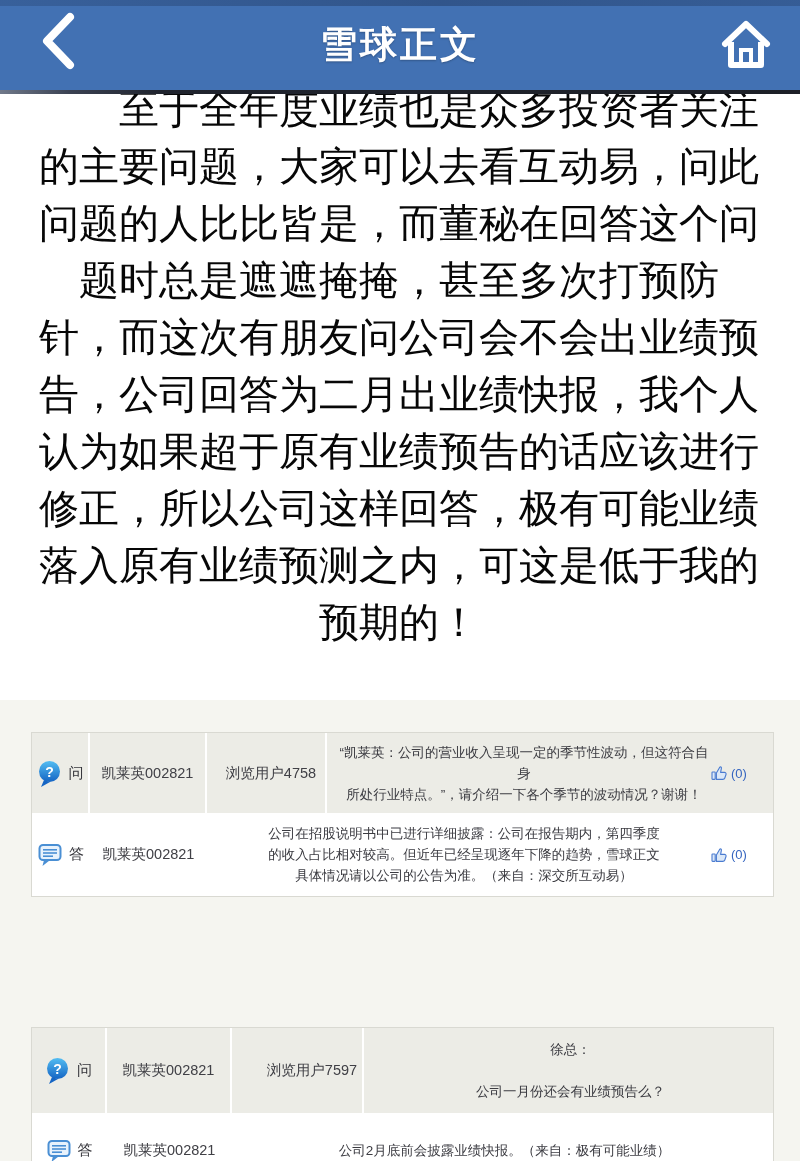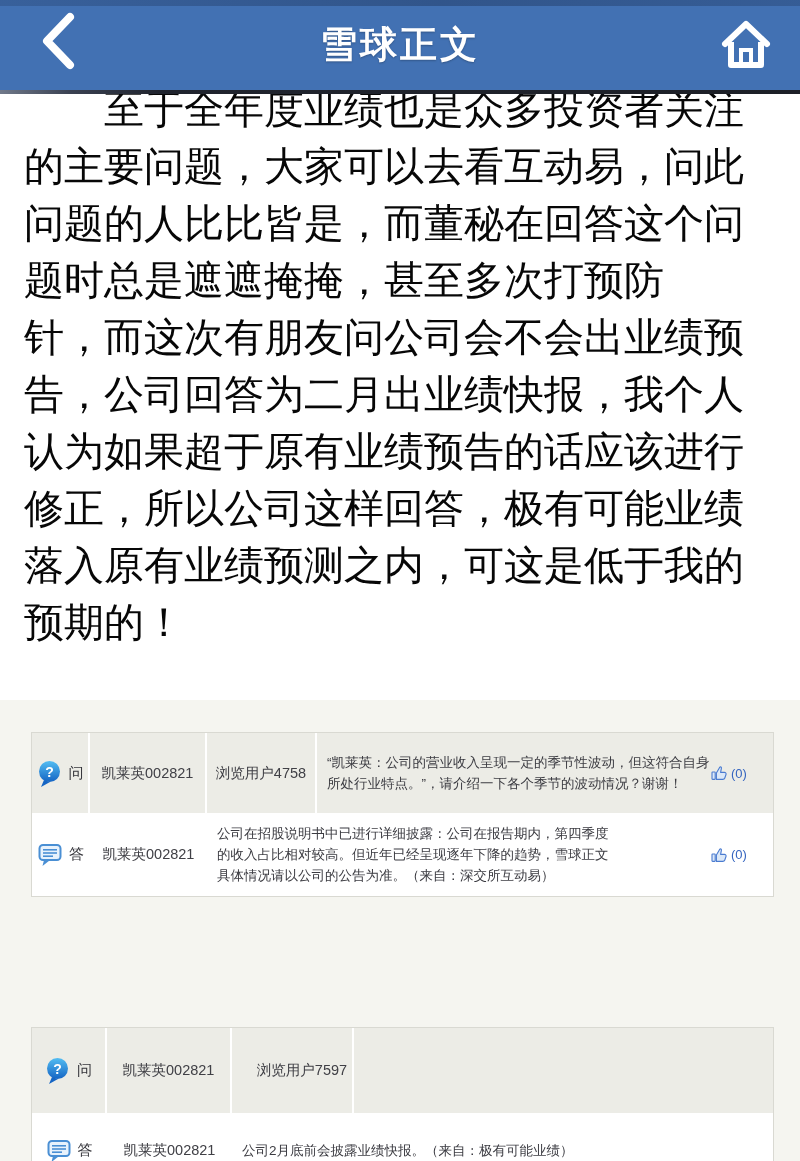--- a/index.html
+++ b/index.html
@@ -1,20 +1,20 @@
 <!DOCTYPE html>
 <html><head>
 <meta charset="utf-8">
 <style>
   * { margin:0; padding:0; box-sizing:border-box; }
   html,body { background:#888; }
   body { font-family:"Liberation Sans","DejaVu Sans",sans-serif; }
   .page{
     position:relative; width:800px; height:1161px; margin:0 auto;
-    background:#ffffff; overflow:hidden;
+    background:#ffffff; overflow:hidden;text-align:center;
   }
 
   
   .app-header{
     position:relative; z-index:3; height:90px; background:#4271b3;
   }
   .header-top-shade{
     position:absolute; top:0; left:0; right:0; height:6px;
     background:linear-gradient(to right, rgba(10,20,45,.18), rgba(10,20,45,.30) 55%, rgba(10,20,45,.22));
   }
@@ -71,21 +71,21 @@
   .t2 .name-cell{ width:125px; }
   .t2 .user-cell{ width:122px;padding-left:20px; }
   .icon-cell{ display:flex; align-items:center; justify-content:center; gap:7px; }
   .type-label{ font-size:15px; color:#35353b; font-weight:500; }
   .name-cell{
     display:flex; flex-direction:row; align-items:center; justify-content:center;
     font-size:14.5px; line-height:23px; color:#404046;
   }
   .user-cell{
     display:flex; align-items:center; justify-content:center;
-    font-size:14.5px; color:#404046;
+    font-size:14.5px; color:#404046;margin-left:10px;
   }
   .content-cell{ flex:1 1 auto; display:flex; align-items:center; padding:5px 6px 5px 10px; }
   .qa-text{
     flex:1 1 auto; white-space:pre-line;
     font-size:13.5px; line-height:21px; color:#3b3b41;
   }
   .like{
     flex:none; width:56px; display:flex; align-items:center; gap:3px;
     color:#3565c0; font-size:13px;
   }
@@ -205,20 +205,25 @@
             <path d="M7,20 L4,27 L13,22 Z" fill="#1565c4"></path>
             <text x="12.5" y="16.5" text-anchor="middle" font-size="14" font-weight="bold" fill="#ffffff">?</text>
           </svg>
           <span class="type-label">问</span>
         </div>
         <div class="cell name-cell">
           <div>凯莱英</div>
           <div>002821</div>
         </div>
         <div class="cell user-cell">浏览用户7597</div>
+        <div class="cell content-cell">
+          <div class="qa-text">徐总：
+
+公司一月份还会有业绩预告么？</div>
+        </div>
       </div>
       <div class="qa-row a">
         <div class="cell icon-cell">
           <svg width="24" height="24" viewBox="0 0 24 24">
             <rect x="1.5" y="2" width="21" height="15" rx="3.5" fill="#e8f2fc" stroke="#4a8fd4" stroke-width="2"></rect>
             <line x1="5" y1="6.8" x2="19" y2="6.8" stroke="#4a8fd4" stroke-width="1.6"></line>
             <line x1="5" y1="10" x2="19" y2="10" stroke="#4a8fd4" stroke-width="1.6"></line>
             <line x1="5" y1="13.2" x2="15" y2="13.2" stroke="#4a8fd4" stroke-width="1.6"></line>
             <path d="M6,17 L4.5,23 L11.5,17.5 Z" fill="#4a8fd4"></path>
           </svg>

